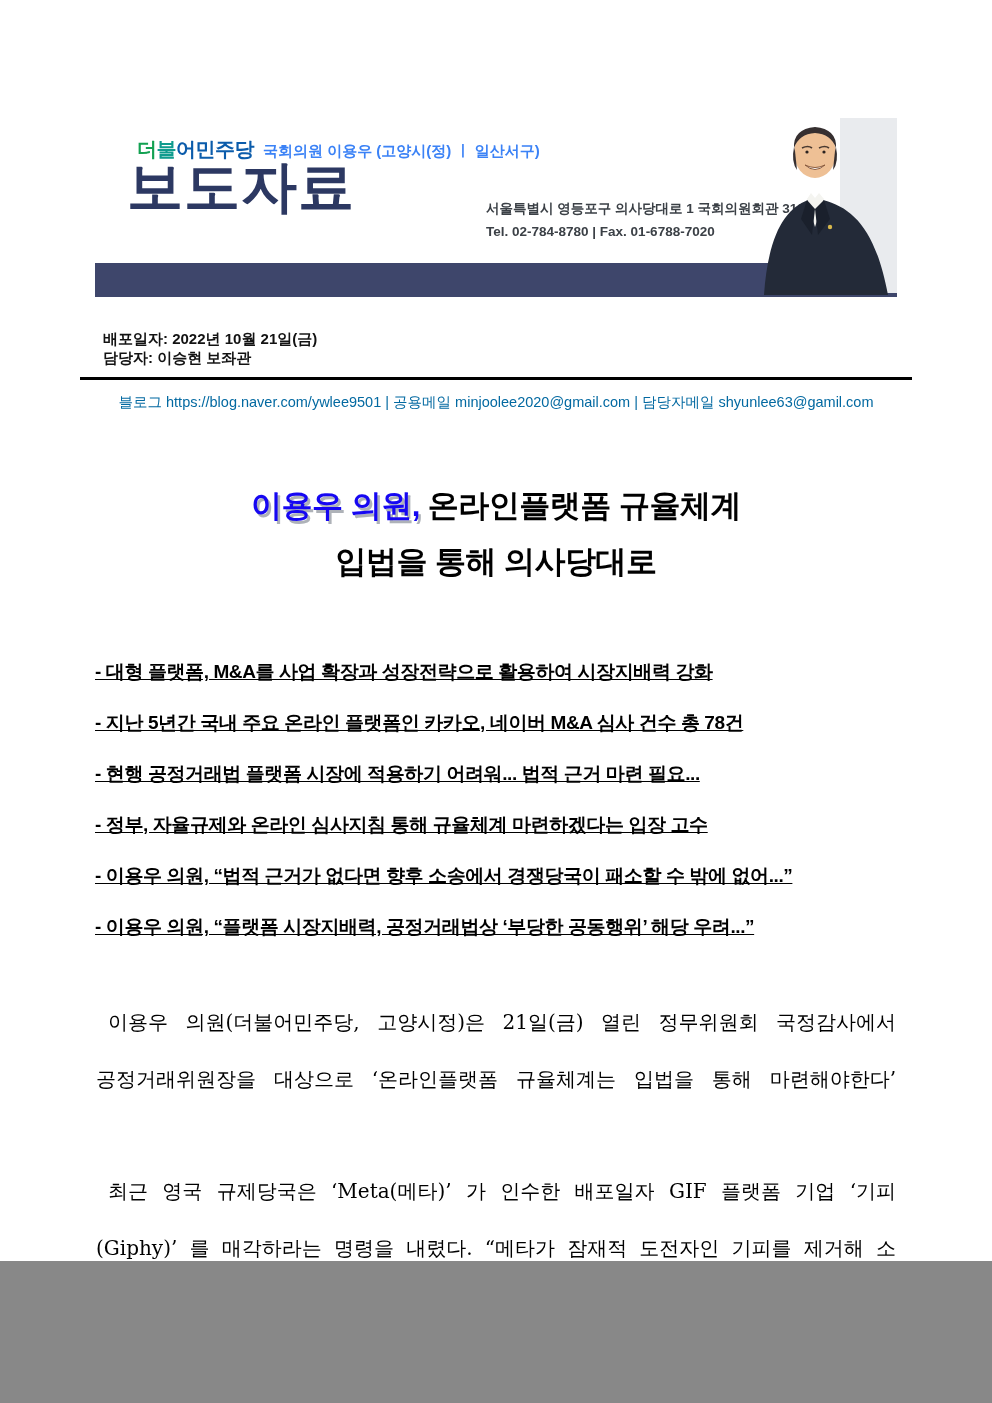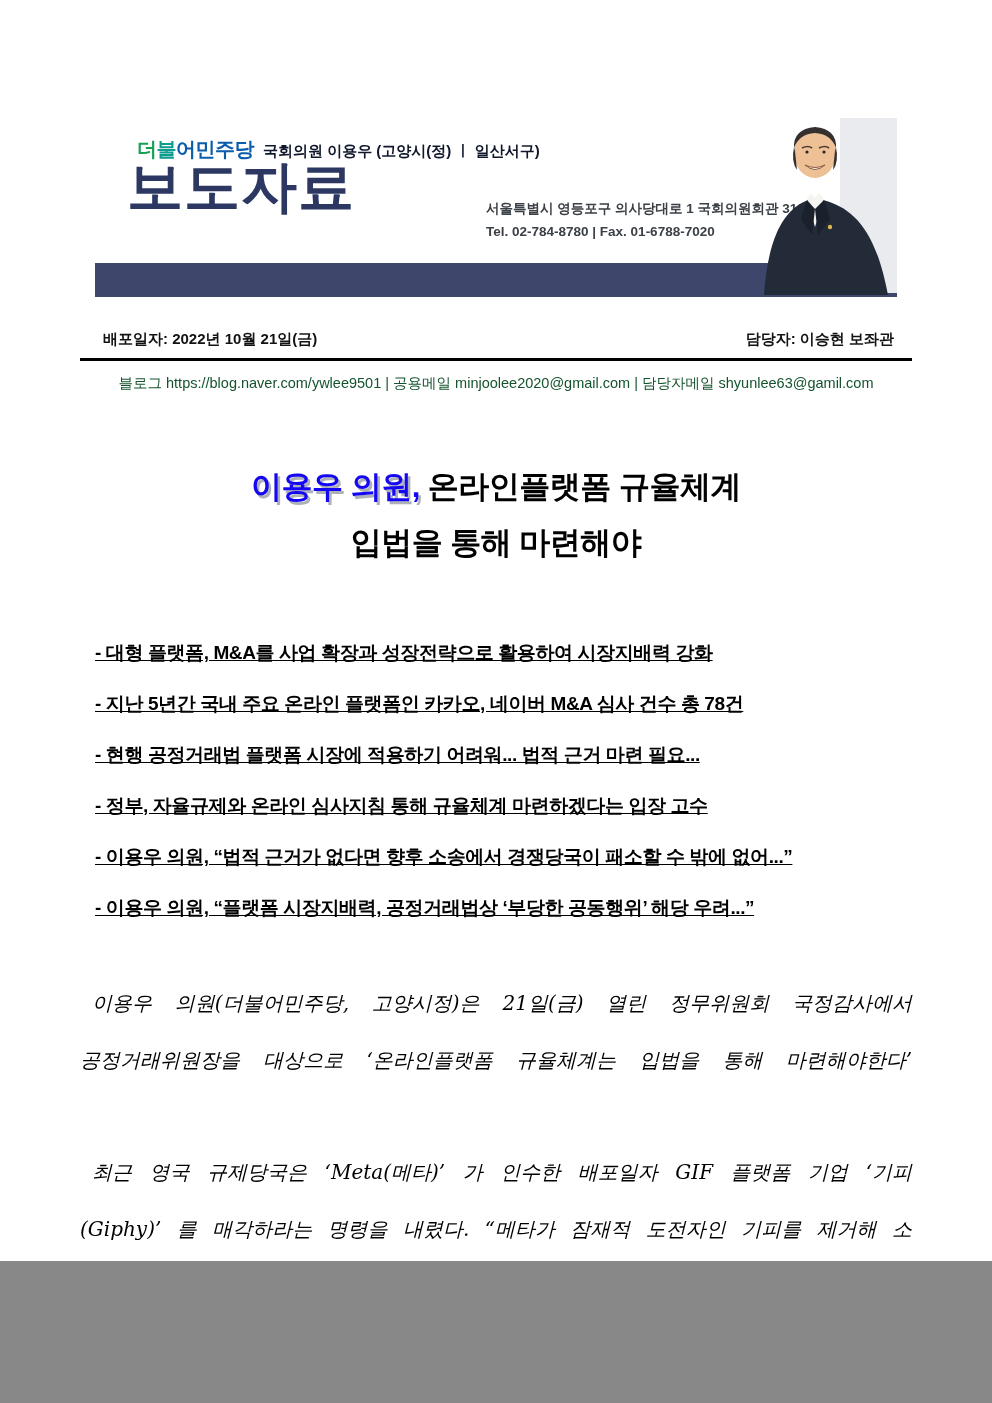--- a/index.html
+++ b/index.html
@@ -21,53 +21,53 @@
     font-family:"Liberation Sans",sans-serif;color:var(--ink);
   }
 
   
   .header{position:relative;height:298px;}
   .logo-row{position:absolute;left:137px;top:136px;display:flex;align-items:baseline;gap:9px;white-space:nowrap;}
   .party-logo{font-size:20px;font-weight:900;letter-spacing:-0.5px;}
   .party-logo .p1{color:var(--party_green);}
   .party-logo .p2{color:var(--party_teal);}
   .party-logo .p3{color:var(--party_blue);}
-  .member-info{font-size:15px;font-weight:700;color:#0f172a;}
+  .member-info{font-size:15px;font-weight:700;color:#3b82f6;}
   .press-title{
     position:absolute;left:127px;top:156px;
     font-size:56px;font-weight:900;line-height:1.12;
     color:var(--navy);letter-spacing:1px;
   }
   .hq-info{
     position:absolute;left:486px;top:197px;
     font-size:13.5px;font-weight:700;color:#3b4046;line-height:23px;white-space:nowrap;
   }
   .gray-panel{position:absolute;left:840px;top:118px;width:57px;height:175px;background:var(--panel_gray);z-index:2;}
   .navy-bar{position:absolute;left:95px;top:263px;width:802px;height:34px;background:var(--bar);z-index:1;}
   .photo{position:absolute;left:752px;top:115px;width:152px;height:180px;z-index:3;}
 
   
   .meta-row{
     margin:32px 98px 0 103px;display:flex;justify-content:space-between;
-    font-size:15px;font-weight:600;color:#121212;white-space:nowrap;
+    font-size:15px;font-weight:600;color:#121212;white-space:nowrap;flex-direction:column;
   }
   .rule{margin:9px 80px 0 80px;border-top:3.5px solid #000;}
-  .links-row{margin-top:13px;text-align:center;font-size:14.5px;font-weight:500;color:#14532d;white-space:nowrap;}
+  .links-row{margin-top:13px;text-align:center;font-size:14.5px;font-weight:500;color:#0369a1;white-space:nowrap;}
 
   
   .main-title{margin-top:66px;text-align:center;font-size:31px;font-weight:800;line-height:56px;color:#000;letter-spacing:-0.5px;}
   .main-title .hl{color:var(--highlight_blue);text-shadow:2.5px 2.5px 0 var(--shadow_gray);}
 
   
   .bullets{margin:56px 40px 0 95px;}
   .bullet{font-size:19px;font-weight:700;line-height:51px;letter-spacing:-0.4px;white-space:nowrap;color:#000;text-decoration:underline;}
 
   
   .body-text{margin:42px 80px 0 80px;font-family:"DejaVu Serif","Liberation Serif",serif;font-size:20px;line-height:57px;color:#000;}
-  .body-text .para{margin:0;font-style:italic;}
+  .body-text .para{margin:16px;}
   .body-text .para + .para{margin-top:55px;}
   .bline{display:block;}
   .bline.fill{text-align:justify;text-align-last:justify;}
   .bline.indent{text-indent:12px;}
 </style>
 </head>
 <body>
 
 <div class="page">
 
@@ -118,21 +118,21 @@
 
   <div class="meta-row">
     <span>배포일자: 2022년 10월 21일(금)</span>
     <span>담당자: 이승현 보좌관</span>
   </div>
   <div class="rule"></div>
   <div class="links-row">블로그 https://blog.naver.com/ywlee9501  |  공용메일 minjoolee2020@gmail.com  |  담당자메일 shyunlee63@gamil.com</div>
 
   <div class="main-title">
     <div><span class="hl">이용우 의원,</span><span> 온라인플랫폼 규율체계</span></div>
-    <div>입법을 통해 마련해야</div>
+    <div>입법을 통해 의사당대로</div>
   </div>
 
   <div class="bullets">
     <div class="bullet">- 대형 플랫폼, M&amp;A를 사업 확장과 성장전략으로 활용하여 시장지배력 강화</div>
     <div class="bullet">- 지난 5년간 국내 주요 온라인 플랫폼인 카카오, 네이버 M&amp;A 심사 건수 총 78건</div>
     <div class="bullet">- 현행 공정거래법 플랫폼 시장에 적용하기 어려워... 법적 근거 마련 필요...</div>
     <div class="bullet">- 정부, 자율규제와 온라인 심사지침 통해 규율체계 마련하겠다는 입장 고수</div>
     <div class="bullet">- 이용우 의원,  “법적 근거가 없다면 향후 소송에서 경쟁당국이 패소할 수 밖에 없어...”</div>
     <div class="bullet">- 이용우 의원,  “플랫폼 시장지배력, 공정거래법상  ‘부당한 공동행위’  해당 우려...”</div>
   </div>

